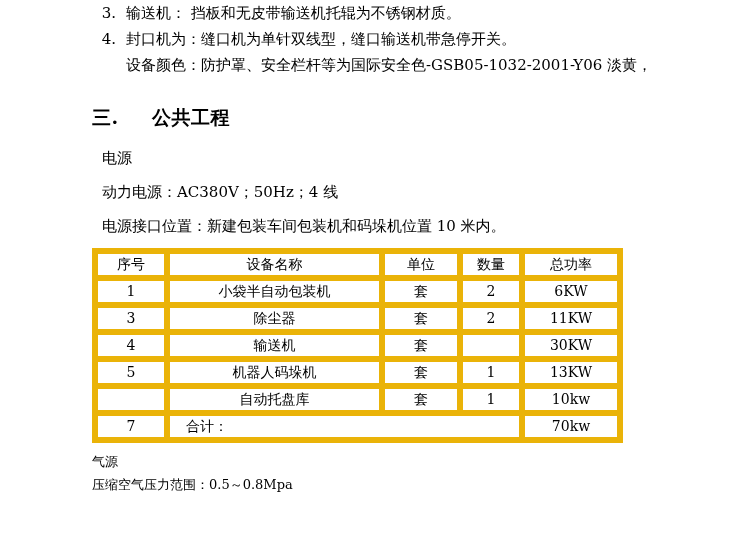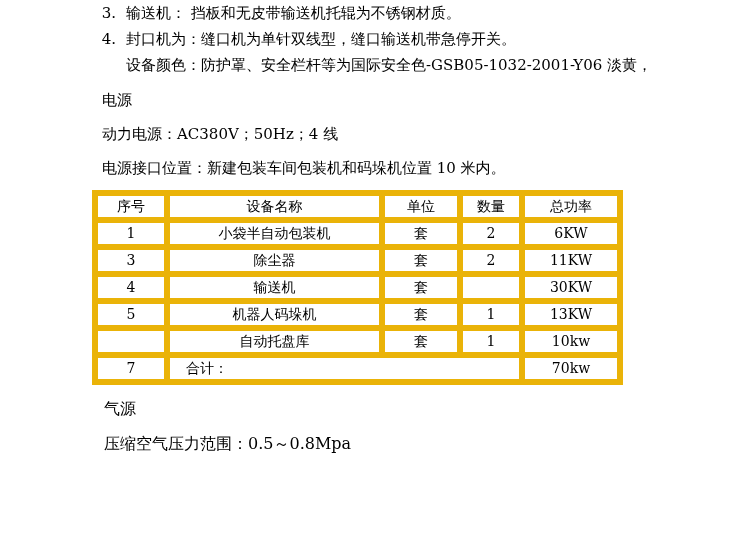--- a/index.html
+++ b/index.html
@@ -97,23 +97,23 @@
   table.spec col.c-qty { width: 62px; }
   table.spec col.c-pow { width: 98px; }
   table.spec td.left-pad {
     text-align: left;
     padding-left: 16px;
   }
   .tail {
     margin-top: 7px;
   }
   .tail p {
-    font-size: 16px;
+    font-size: 13px;
     line-height: 23px;
-    margin: 12px;
+    margin: 0;
   }
   .gap-sm { margin-top: 8px; }
 </style>
 </head>
 <body>
 
 <div class="page">
 
   <ul class="numbered-list">
     <li class="numbered-item">
@@ -121,20 +121,23 @@
       <span class="txt">输送机：  挡板和无皮带输送机托辊为不锈钢材质。</span>
     </li>
     <li class="numbered-item">
       <span class="num">4.</span>
       <span class="txt">封口机为：缝口机为单针双线型，缝口输送机带急停开关。</span>
     </li>
   </ul>
 
   <p class="para">设备颜色：防护罩、安全栏杆等为国际安全色-GSB05-1032-2001-Y06 淡黄，</p>
 
+  <h2 class="section-heading">
+    <span class="sec-num">三.</span><span>公共工程</span>
+  </h2>
 
   <p class="body-line">电源</p>
   <p class="body-line spaced">动力电源：AC380V；50Hz；4 线</p>
 
 
   <p class="body-line spaced">电源接口位置：新建包装车间包装机和码垛机位置 10 米内。</p>
 
   <table class="spec">
     <colgroup>
       <col class="c-seq">

